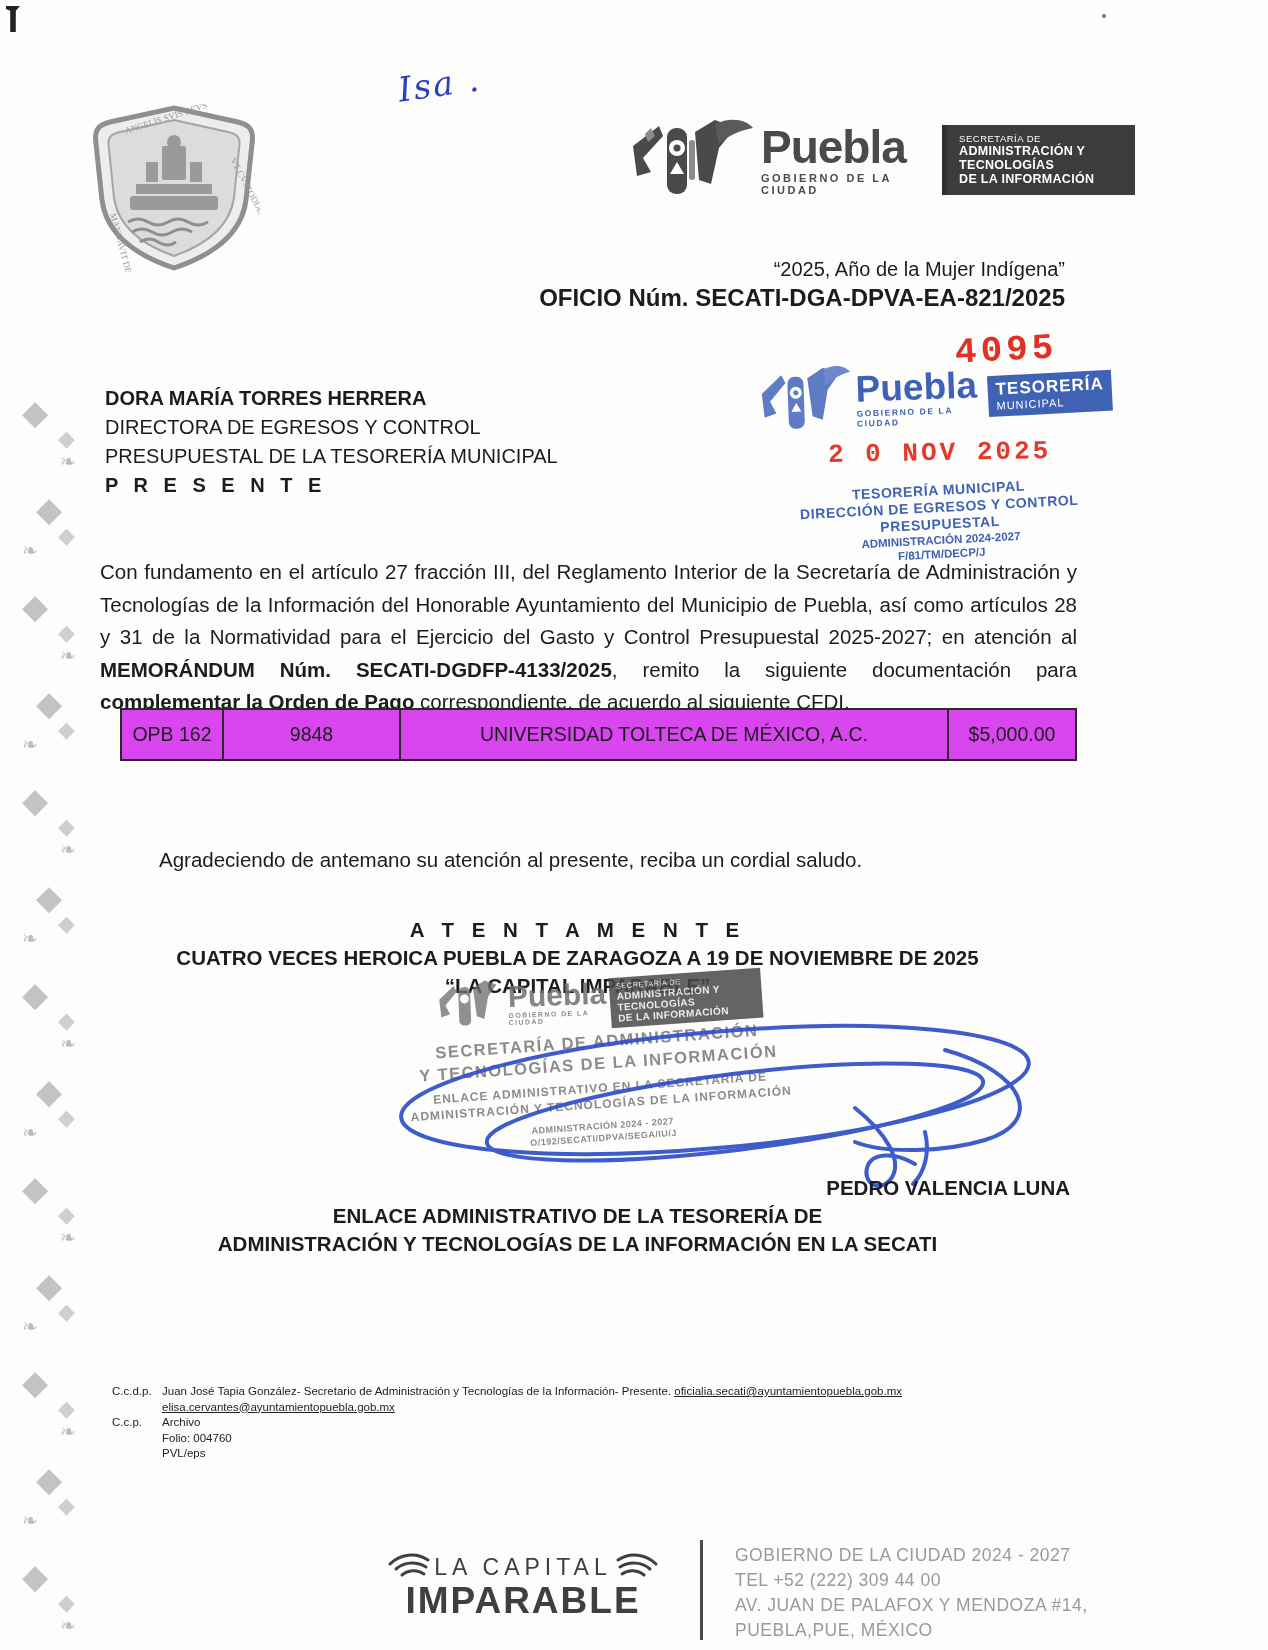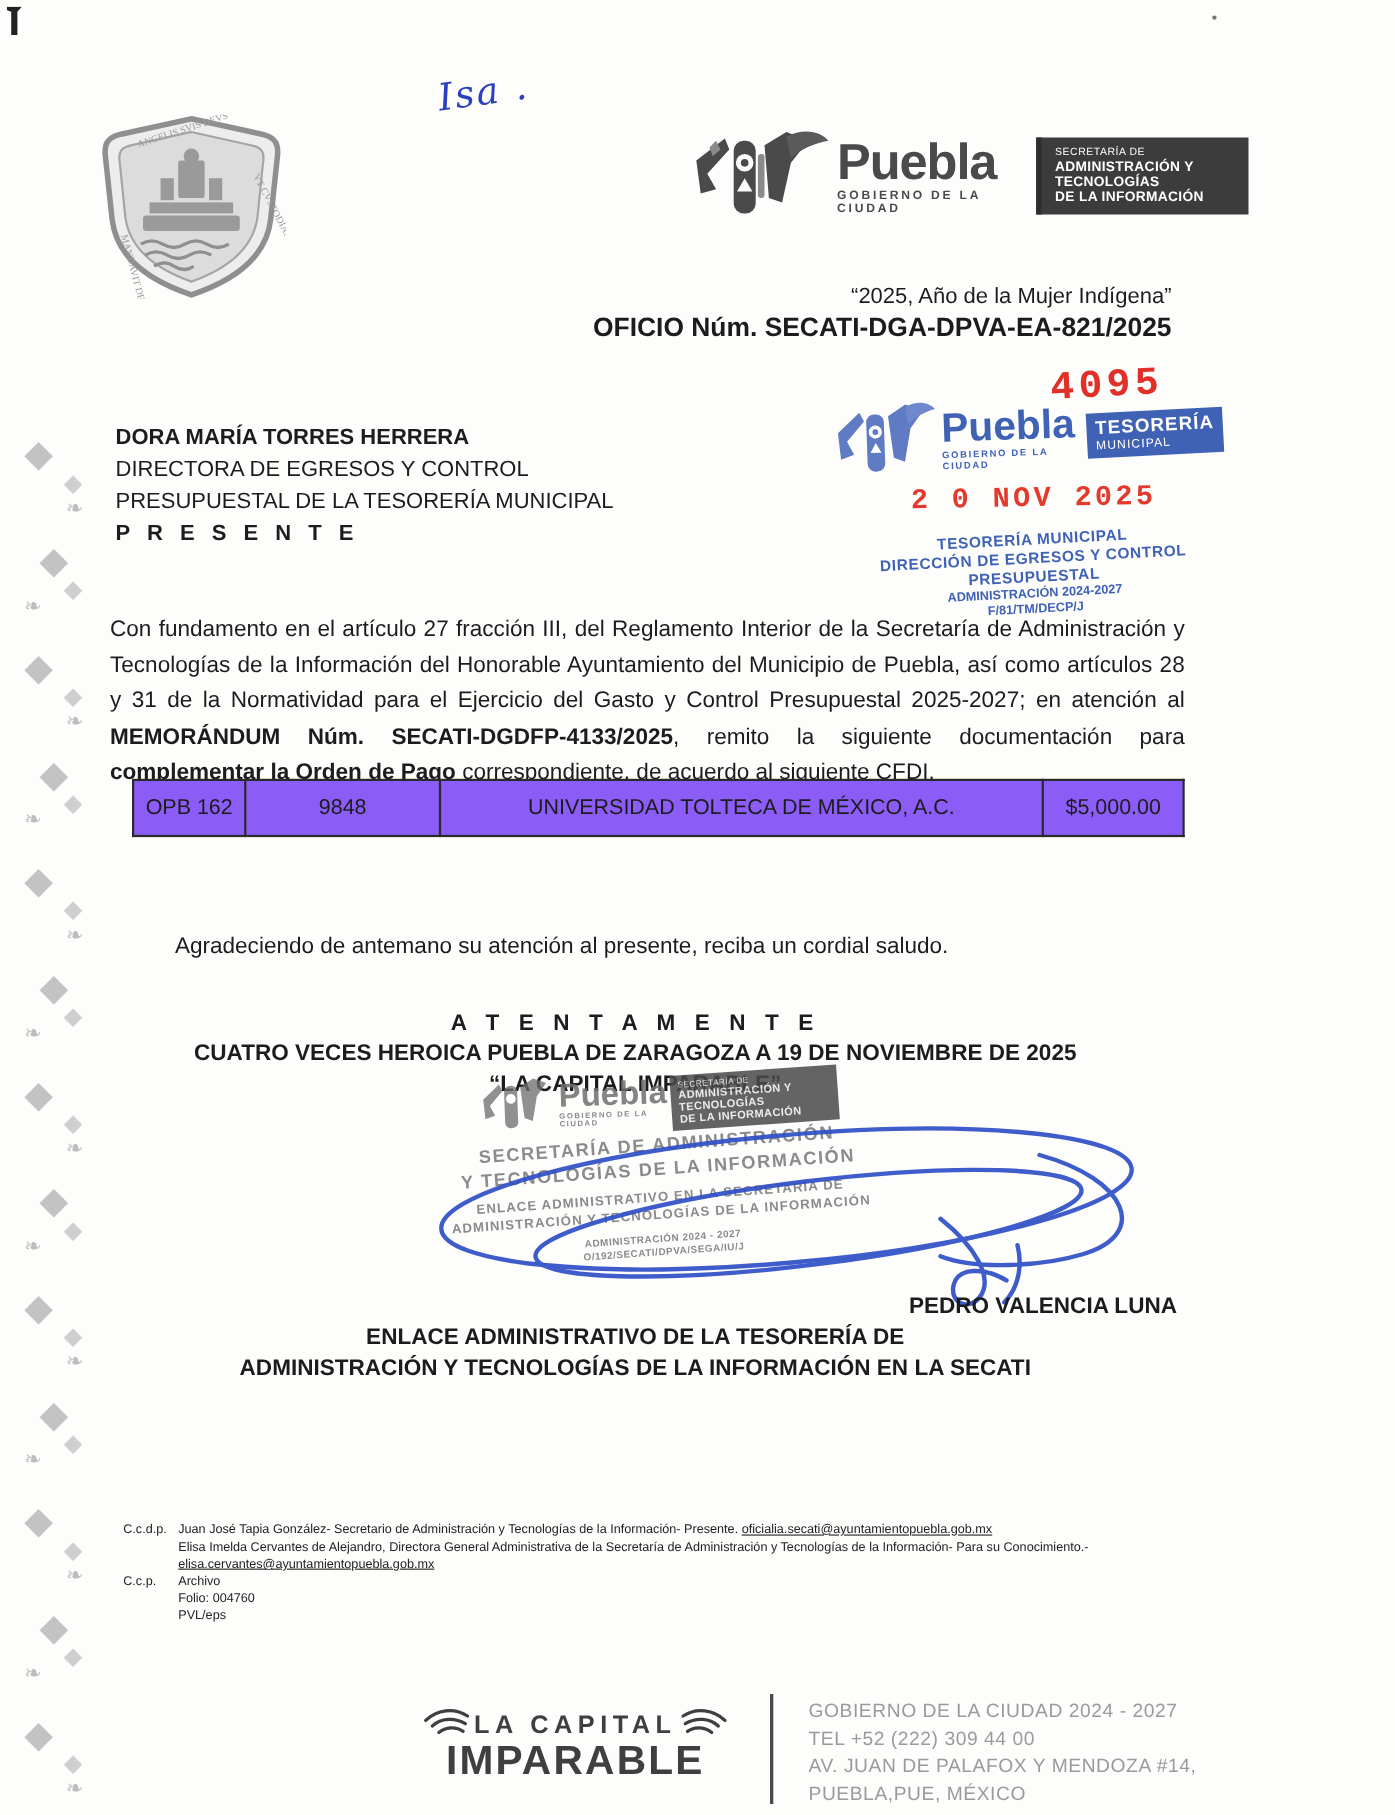--- a/index.html
+++ b/index.html
@@ -44,21 +44,21 @@
   .stamp-lines{left:760px;top:482px;width:360px;text-align:center;transform:rotate(-3deg);
      color:#3f62b5;font-weight:bold;}
   .stamp-lines .s1{font-size:14px;letter-spacing:.6px;line-height:17px;}
   .stamp-lines .s2{font-size:11.5px;line-height:14px;}
   
   .bodytext{left:100px;top:556px;width:977px;font-size:20.5px;line-height:32.5px;text-align:justify;}
   
   table.doc{left:120px;top:708px;position:absolute;border-collapse:collapse;table-layout:fixed;}
   table.doc td,table.doc th{border:2px solid #2a2a2a;text-align:center;font-size:19.5px;padding:0;}
   table.doc th{background:#b7b7b7;height:46px;font-weight:bold;}
-  table.doc td{height:49px;background:#8b5cf6;}
+  table.doc td{height:49px;background:#d946ef;}
   
   .closing{left:159px;top:848px;font-size:20.5px;}
   
   .centerblock{left:85px;width:985px;text-align:center;font-weight:bold;font-size:20.5px;}
   .atent{top:918px;letter-spacing:6px;}
   .cityline{top:946px;}
   .capline{top:974px;}
   
   .gray-logo-row{left:432px;top:972px;width:330px;display:flex;align-items:center;
      transform:rotate(-2deg);opacity:.85;}
@@ -78,21 +78,21 @@
   .signert1{top:1204px;}
   .signert2{top:1232px;}
   
   .ccblock{left:112px;top:1384px;font-size:11.5px;line-height:15.5px;color:#222;}
   .ccrow{display:flex;}
   .cclabel{width:50px;flex:none;}
   .cctext{width:1000px;}
   
   .cap-logo{left:378px;top:1552px;width:290px;text-align:center;color:#3f3f3f;}
   .cap-top{display:flex;align-items:center;justify-content:center;gap:4px;}
-  .cap-word{font-size:23px;font-weight:bold;letter-spacing:5px;}
+  .cap-word{font-size:23px;font-weight:normal;letter-spacing:5px;}
   .cap-bottom{font-size:37px;font-weight:bold;letter-spacing:2px;line-height:1;margin-top:0px;}
   .foot-div{left:700px;top:1540px;width:2.5px;height:100px;background:#4a4a4a;}
   .foot-addr{left:735px;top:1543px;font-size:17.5px;line-height:25px;color:#9a9a9a;letter-spacing:.5px;}
   
   .sidestrip{left:14px;top:392px;width:92px;height:1258px;overflow:hidden;color:#c7c7c7;}
   .side-unit{height:97px;position:relative;}
   .side-unit .d1{position:absolute;left:8px;top:0;font-size:34px;color:#c3c3c3;}
   .side-unit .d2{position:absolute;left:44px;top:34px;font-size:22px;color:#cfcfcf;}
   .side-unit .sprig{position:absolute;left:46px;top:58px;font-size:19px;color:#bdbdbd;}
   .side-unit:nth-child(even) .d1{left:22px;}
@@ -351,24 +351,20 @@
   <div class="abs centerblock signert1">ENLACE ADMINISTRATIVO DE LA TESORERÍA DE</div>
   <div class="abs centerblock signert2">ADMINISTRACIÓN Y TECNOLOGÍAS DE LA INFORMACIÓN EN LA SECATI</div>
 
   <div class="abs ccblock">
     <div class="ccrow">
       <span class="cclabel">C.c.d.p.</span>
       <span class="cctext"><span>Juan José Tapia González- Secretario de Administración y Tecnologías de la Información- Presente. </span><span class="u">oficialia.secati@ayuntamientopuebla.gob.mx</span></span>
     </div>
     <div class="ccrow">
       <span class="cclabel"></span>
-      <span class="cctext">Elisa Imelda Cervantes de Alejandro, Directora General Administrativa de la Secretaría de Administración y Tecnologías de la Información- Para su Conocimiento.-</span>
-    </div>
-    <div class="ccrow">
-      <span class="cclabel"></span>
       <span class="cctext u">elisa.cervantes@ayuntamientopuebla.gob.mx</span>
     </div>
     <div class="ccrow">
       <span class="cclabel">C.c.p.</span>
       <span class="cctext">Archivo</span>
     </div>
     <div class="ccrow">
       <span class="cclabel"></span>
       <span class="cctext">Folio: 004760</span>
     </div>

